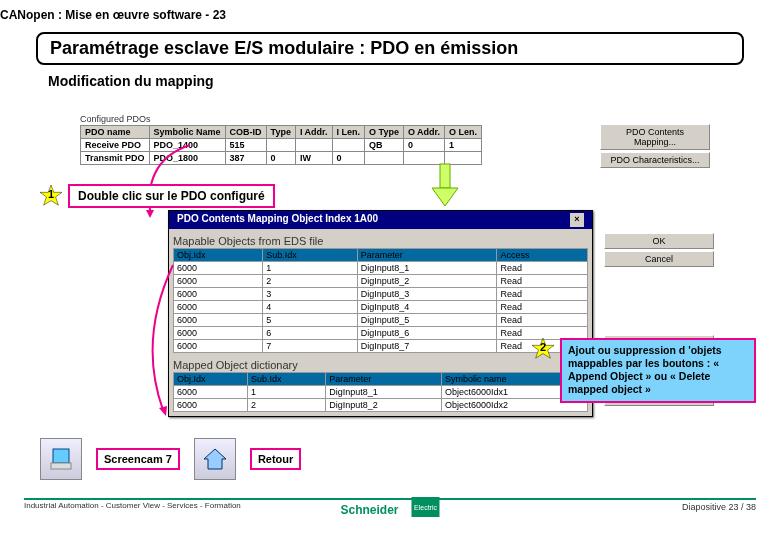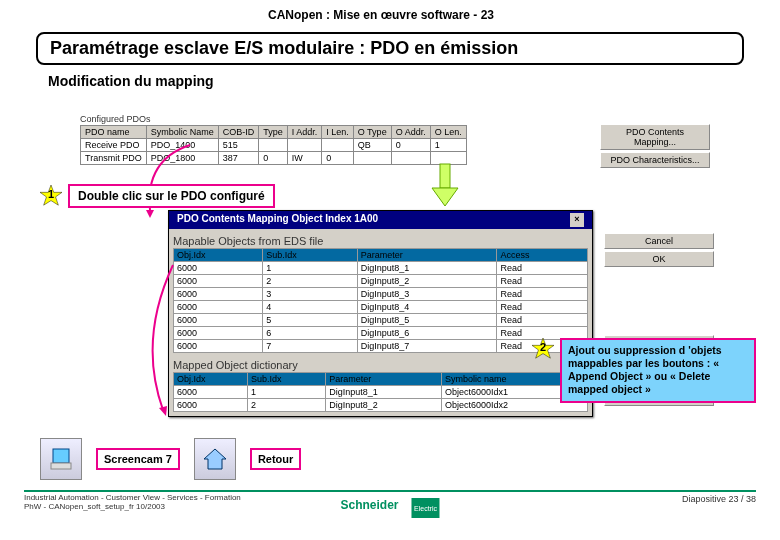--- a/index.html
+++ b/index.html
@@ -1,23 +1,23 @@
 <!DOCTYPE html>
 <html><head>
 <meta charset="utf-8">
 <style>
   * { box-sizing: border-box; margin: 0; padding: 0; }
   body { width: 780px; height: 540px; font-family: Arial, sans-serif; background: #fff; position: relative; overflow: hidden; }
-  .page-header { text-align: center; font-size: 12px; font-weight: bold; padding: 8px 18px 4px 0; }
+  .page-header { text-align: left; font-size: 12px; font-weight: bold; padding: 8px 18px 4px 0; }
   .title-bar { margin: 6px 36px; border: 2px solid #000; border-radius: 8px; padding: 4px 12px; font-size: 18px; font-weight: bold; }
   .subtitle { margin: 8px 0 16px 48px; font-size: 14px; font-weight: bold; }
   .pdo-area { position: absolute; left: 80px; top: 114px; width: 530px; }
   .group-label { font-size: 9px; color: #333; margin-bottom: 1px; }
   .pdo-table { border-collapse: collapse; font-size: 9px; background: #fff; }
-  .pdo-table th, .pdo-table td { border: 1px solid #888; padding: 1px 4px; background: #fff; font-weight: normal; text-align: left; }
+  .pdo-table th, .pdo-table td { border: 1px solid #888; padding: 1px 4px; background: #fff; font-weight: bold; text-align: left; }
   .pdo-table th { background: #d4d0c8; }
   .right-buttons { position: absolute; left: 600px; top: 124px; }
   .win-btn { background: #d4d0c8; border: 1px solid #888; border-top-color: #fff; border-left-color: #fff; font-size: 9px; padding: 2px 6px; margin-bottom: 2px; display: block; width: 110px; text-align: center; }
   .burst { position: absolute; width: 22px; height: 22px; }
   .burst svg { width: 100%; height: 100%; }
   .burst-num { position: absolute; top: 3px; left: 0; width: 100%; text-align: center; font-size: 11px; font-weight: bold; }
   .step1 { left: 40px; top: 185px; }
   .step1-box { position: absolute; left: 68px; top: 184px; border: 2px solid #ec008c; padding: 3px 8px; font-size: 12px; font-weight: bold; background: #fff; }
   .arrow-down { position: absolute; left: 430px; top: 162px; }
   .dialog { position: absolute; left: 168px; top: 210px; width: 425px; background: #d4d0c8; border: 1px solid #000; box-shadow: 1px 1px 2px #666; }
@@ -33,21 +33,21 @@
   .dlg-right3 { position: absolute; right: -122px; bottom: 8px; }
   .step2 { left: 532px; top: 338px; }
   .step2-box { position: absolute; left: 560px; top: 338px; width: 196px; border: 2px solid #ec008c; padding: 4px 6px; font-size: 10.5px; font-weight: bold; background: #7dd3fc; line-height: 1.25; }
   .curve { position: absolute; pointer-events: none; }
   .footer-icons { position: absolute; left: 40px; top: 438px; display: flex; align-items: center; gap: 14px; }
   .icon-box { width: 42px; height: 42px; background: linear-gradient(#eef, #ccd); border: 1px solid #888; display: flex; align-items: center; justify-content: center; }
   .icon-label-box { border: 2px solid #ec008c; padding: 3px 6px; font-size: 11px; font-weight: bold; }
   .bottom-bar { position: absolute; left: 24px; right: 24px; bottom: 28px; border-top: 2px solid #009060; padding-top: 2px; display: flex; justify-content: space-between; font-size: 8px; color: #333; }
   .bot-left { max-width: 260px; line-height: 1.1; }
   .bot-center { position: absolute; left: 50%; transform: translateX(-50%); bottom: 22px; text-align: center; }
-  .logo { display: inline-flex; align-items: flex-start; gap: 13px; }
+  .logo { display: inline-flex; align-items: flex-end; gap: 13px; }
   .logo-text { font-size: 12px; color: #009060; font-weight: bold; }
   .logo-sq { width: 28px; height: 20px; background: #009060; color: #fff; font-size: 7px; display: flex; align-items: center; justify-content: center; }
   .slide-num { font-size: 9px; color: #333; }
 </style>
 </head>
 <body>
 
 <div class="page-header">CANopen : Mise en œuvre software - 23</div>
 <div class="title-bar">Paramétrage esclave E/S modulaire : PDO en émission</div>
 <div class="subtitle">Modification du mapping</div>
@@ -200,22 +200,22 @@
           <tr>
             <td>6000</td>
             <td>2</td>
             <td>DigInput8_2</td>
             <td>Object6000Idx2</td>
           </tr>
         </tbody>
     </table>
   </div>
   <div class="dlg-right">
+    <button class="win-btn">OK</button>
     <button class="win-btn">Cancel</button>
-    <button class="win-btn">OK</button>
   </div>
   <div class="dlg-right2">
     <button class="win-btn">Append Object</button>
   </div>
   <div class="dlg-right3">
     <button class="win-btn">Delete mapped Object</button>
   </div>
 </div>
 
 <svg class="curve" style="left:138px;top:260px" width="50" height="160">
@@ -243,21 +243,20 @@
     <svg width="26" height="26">
         <polygon points="13,3 24,13 20,13 20,23 6,23 6,13 2,13" fill="#9cf" stroke="#036"></polygon>
       </svg>
   </div>
   <div class="icon-label-box">Retour</div>
 </div>
 
 <div class="bottom-bar">
   <div class="bot-left">
     <div>Industrial Automation - Customer View - Services - Formation</div>
-    <div>PhW - CANopen_soft_setup_fr   10/2003</div>
   </div>
   <div class="slide-num">Diapositive 23 / 38</div>
 </div>
 <div class="bot-center">
   <span class="logo">
     <span class="logo-text">Schneider</span>
     <span class="logo-sq">Electric</span>
   </span>
 </div>
 

